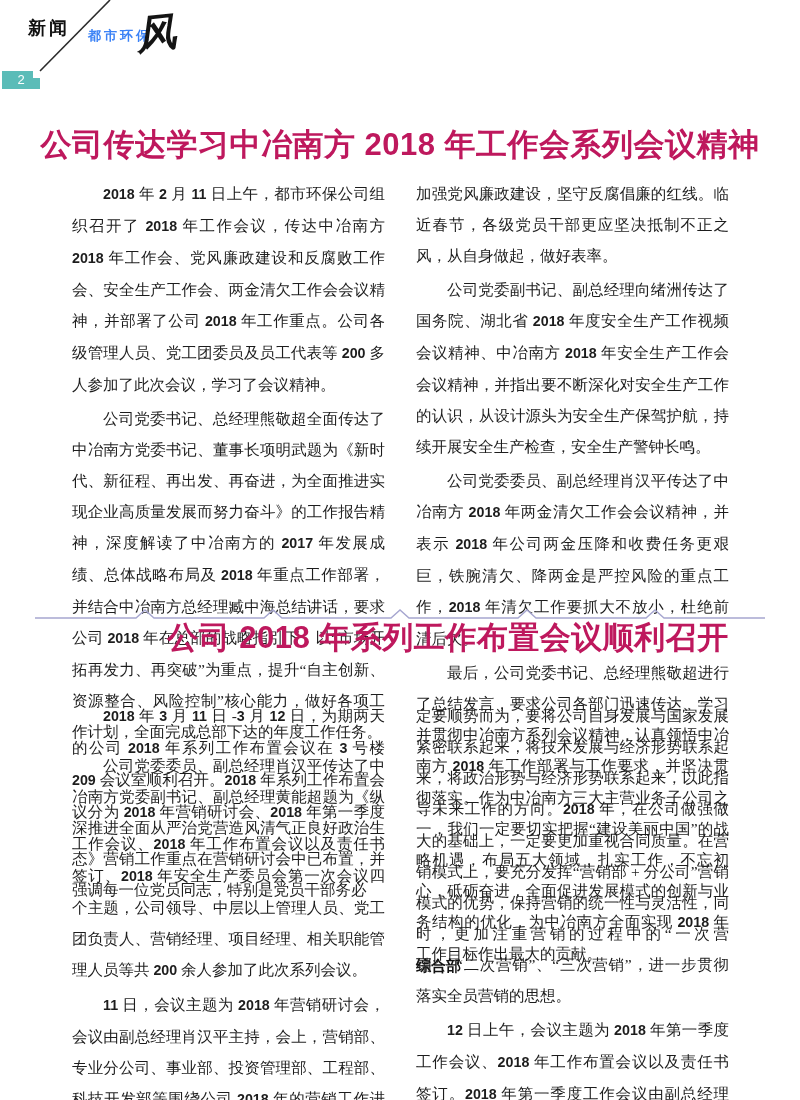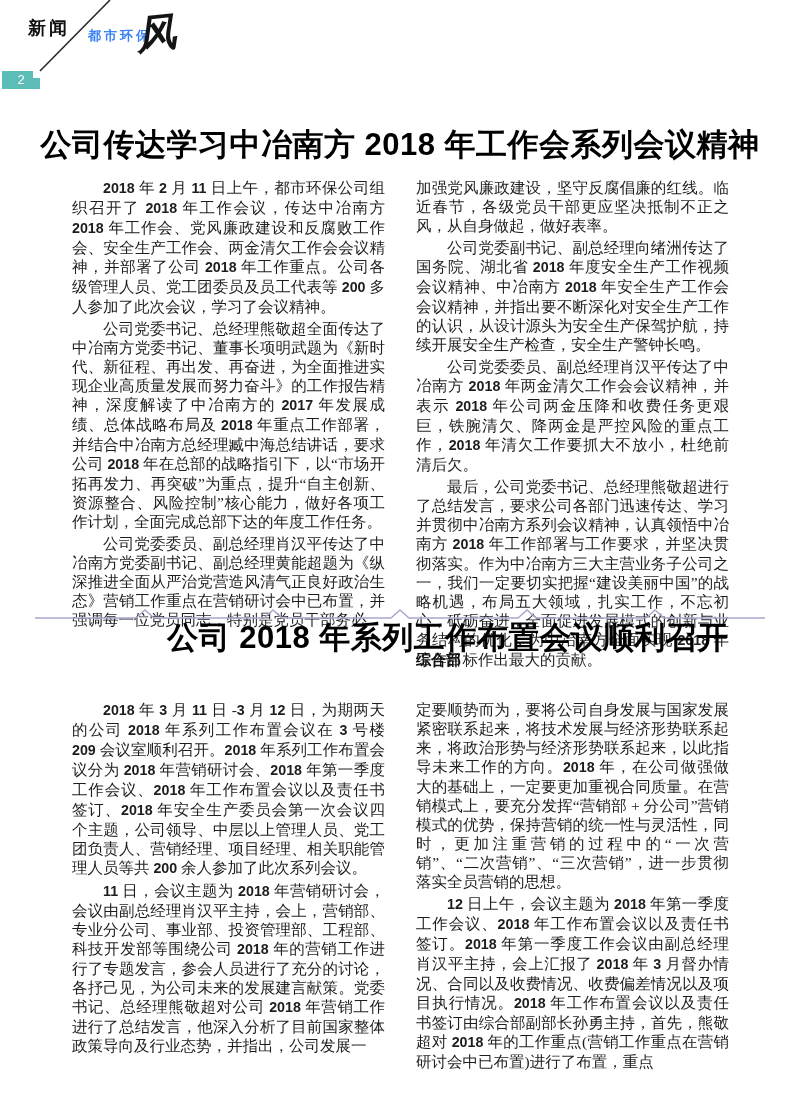--- a/index.html
+++ b/index.html
@@ -33,30 +33,30 @@
     font-size:13px;line-height:18px;
   }
   .badge-notch{
     position:absolute;top:0;right:0;width:7px;height:7px;background:#ffffff;
   }
 
   
   .article-title{
     position:absolute;left:0;width:100%;text-align:center;
     font-family:"Liberation Sans","DejaVu Sans",sans-serif;
-    font-weight:bold;font-size:31px;color:#000000;letter-spacing:0.5px;
+    font-weight:bold;font-size:31px;color:#be185d;letter-spacing:0.5px;
     margin:0;
   }
   #title1{top:124px;}
   #title2{top:617px;padding-left:48px;}
 
   
   .col{
     position:absolute;width:313px;
-    font-size:15.5px;line-height:19px;text-align:justify;
+    font-size:15.5px;line-height:31px;text-align:justify;
     color:#1d1d1d;
   }
   .col p{margin:0 0 3px 0;text-indent:2em;}
   .col p.cont{text-indent:0;}
   #a1-left{top:178px;left:72px;}
   #a1-right{top:178px;left:416px;}
   #a2-left{top:700px;left:72px;}
   #a2-right{top:700px;left:416px;}
 
   .byline{

